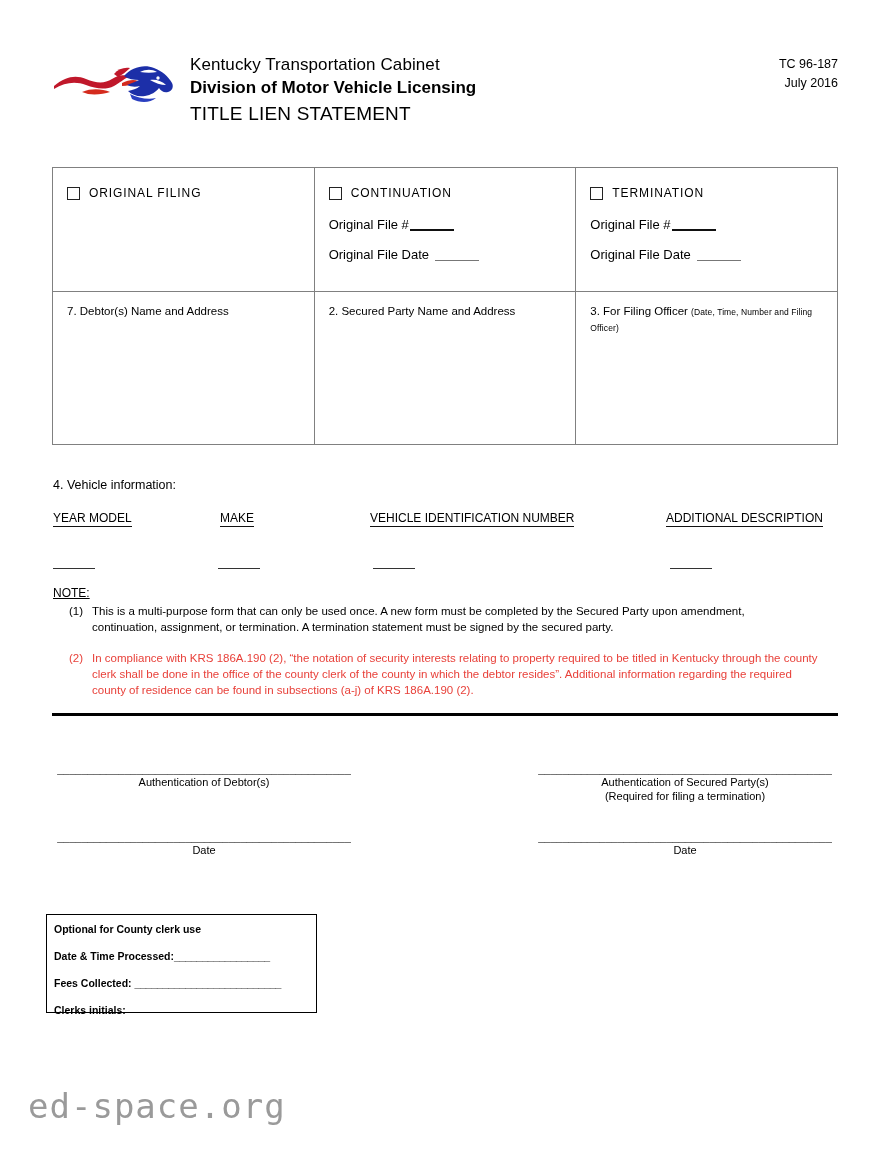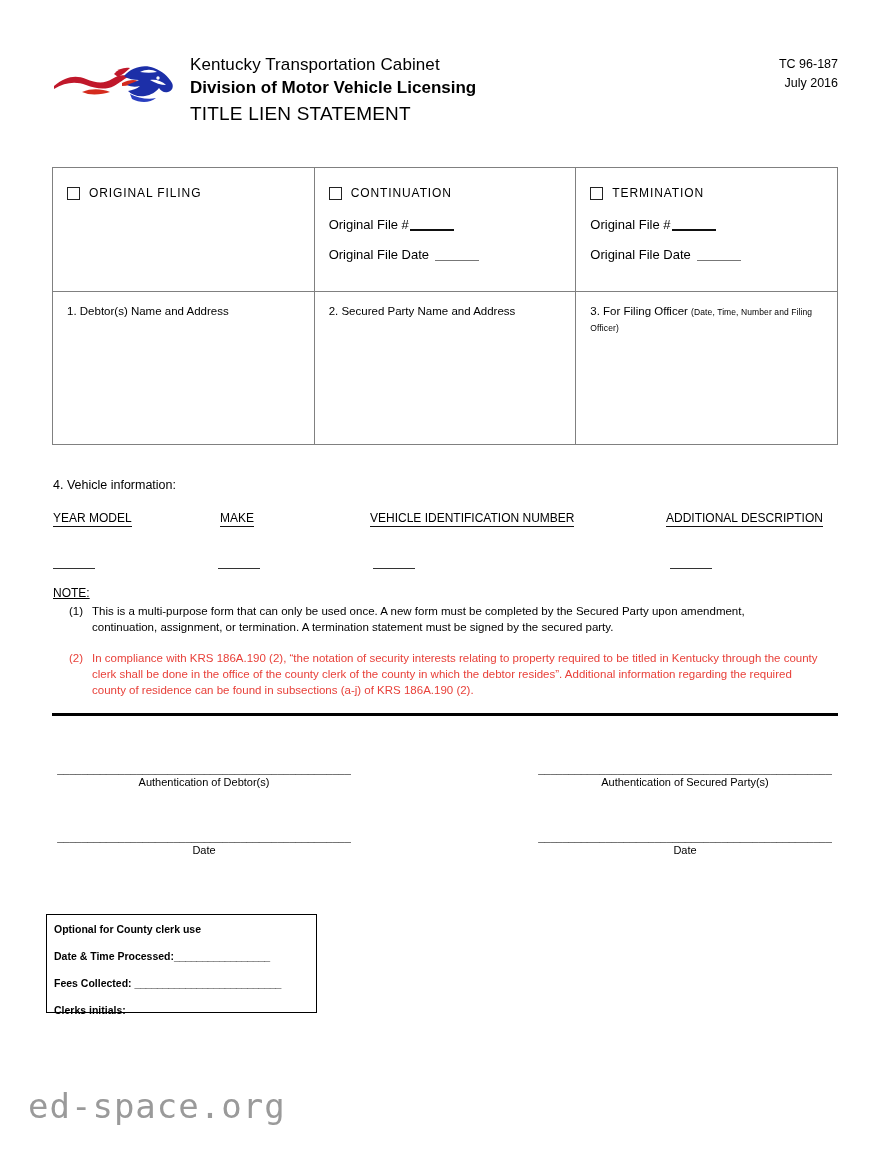--- a/index.html
+++ b/index.html
@@ -332,21 +332,21 @@
           <div class="fileline">
             <span>Original File Date</span><span class="fill-light"></span>
           </div>
         </div>
       </td>
     </tr>
 
     <tr class="row-bottom">
       <td>
         <div class="cell-pad" style="padding-top:12px;">
-          <div class="cell-label">1. Debtor(s) Name and Address</div>
+          <div class="cell-label">7. Debtor(s) Name and Address</div>
         </div>
       </td>
       <td>
         <div class="cell-pad" style="padding-top:12px;">
           <div class="cell-label">2. Secured Party Name and Address</div>
         </div>
       </td>
       <td>
         <div class="cell-pad" style="padding-top:12px;">
           <div class="cell-label">
@@ -388,20 +388,21 @@
   <div class="divider"></div>
 
   <div class="sig sig-debtor">
     <div class="rule">________________________________________________</div>
     <div>Authentication of Debtor(s)</div>
   </div>
 
   <div class="sig sig-secured">
     <div class="rule">________________________________________________</div>
     <div>Authentication of Secured Party(s)</div>
+    <div>(Required for filing a termination)</div>
   </div>
 
   <div class="sig sig-date-l">
     <div class="rule">________________________________________________</div>
     <div>Date</div>
   </div>
 
   <div class="sig sig-date-r">
     <div class="rule">________________________________________________</div>
     <div>Date</div>

